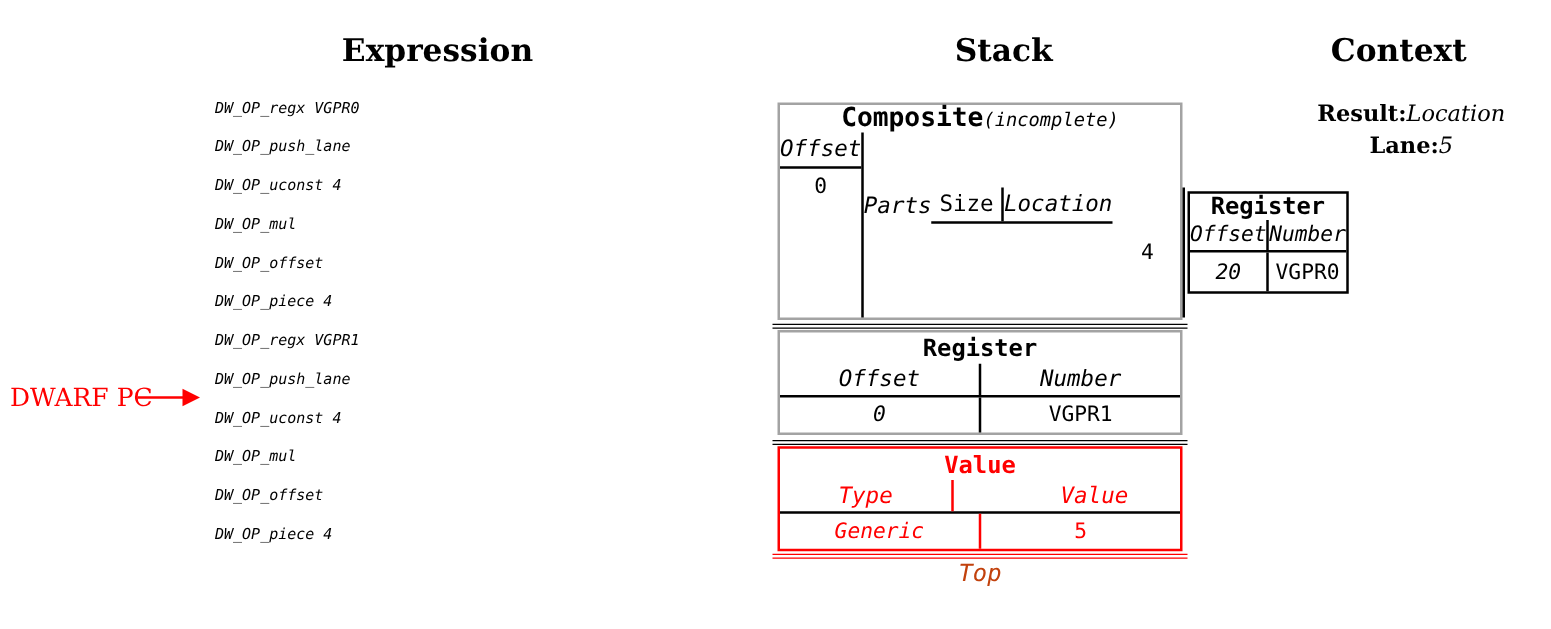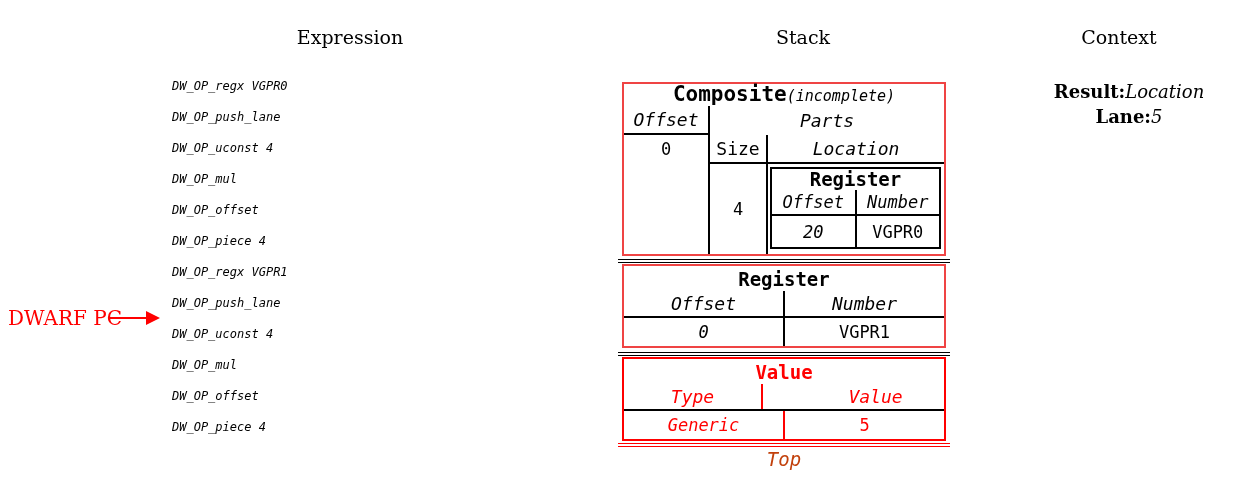--- a/index.html
+++ b/index.html
@@ -1,21 +1,21 @@
 <!DOCTYPE html>
 <html><head>
 <meta charset="utf-8">
 <style>
   * { margin: 0; padding: 0; box-sizing: border-box; }
   html, body { width: 1241px; height: 503px; background: #ffffff; overflow: hidden;
                font-family: "DejaVu Sans Mono", monospace; color: #000; }
 
   
   .col-title { position: absolute; top: 26px; width: 220px; text-align: center;
-               font-family: "DejaVu Serif", serif; font-weight: normal; font-size: 19px; }
+               font-family: "DejaVu Serif", serif; font-weight: bold; font-size: 25px; }
 
   
   .expr-list { position: absolute; left: 172px; top: 71px; }
   .expr-item { height: 31px; line-height: 31px; font-size: 12px; white-space: pre; font-style: italic; }
 
   
   .dwarf-pc-label { position: absolute; left: 8px; top: 306px;
                     font-family: "DejaVu Serif", serif; font-size: 20px; color: #ff0000;
                     white-space: nowrap; }
   .dwarf-pc-line { position: absolute; left: 110px; top: 317px; width: 38px; height: 2px;
@@ -23,37 +23,37 @@
   .dwarf-pc-head { position: absolute; left: 146px; top: 311px; width: 0; height: 0;
                    border-left: 14px solid #ff0000; border-top: 7px solid transparent;
                    border-bottom: 7px solid transparent; }
 
   
   .stack { position: absolute; left: 618px; top: 82px; width: 332px; height: 400px; }
   .sep { position: absolute; left: 0; width: 332px; height: 4px;
          border-top: 1.5px solid #000; border-bottom: 1.5px solid #000; }
   .sep.red { border-color: #ff0000; }
 
-  .stk-table { position: absolute; left: 4px; width: 324px; border: 2px solid #ef4444;
+  .stk-table { position: absolute; left: 4px; width: 324px; border: 2px solid #a3a3a3;
                display: flex; flex-direction: column; font-size: 17px; }
   .stk-table.red { border-color: #ff0000; color: #ff0000; }
 
   .tbl-title { display: flex; justify-content: center; align-items: baseline;
                font-weight: bold; white-space: pre; }
   .cell { display: flex; align-items: center; justify-content: center; }
 
   
   .composite { top: 0; height: 174px; }
   .composite .tbl-title { height: 22px; line-height: 21px; font-size: 21px; }
   .composite .subtitle { font-weight: normal; font-style: italic; font-size: 15px; }
   .comp-body { display: flex; flex: 1; }
   .comp-offset-col { width: 86px; border-right: 2px solid #000; display: flex; flex-direction: column; }
   .comp-offset-hdr { height: 29px; border-bottom: 2px solid #000; font-style: italic; font-size: 18px; }
   .comp-offset-val { height: 27px; }
-  .comp-parts-col { flex: 1; display: flex; flex-direction: column; }
+  .comp-parts-col { flex: 1; display: flex; flex-direction: row; margin-top: 44px; }
   .comp-parts-hdr { height: 29px; font-style: italic; font-size: 18px; }
   .sizeloc-hdr { display: flex; height: 29px; border-bottom: 2px solid #000; }
   .size-cell { width: 58px; border-right: 2px solid #000; font-size: 18px; }
   .loc-cell { flex: 1; font-style: italic; font-size: 18px; }
   .sizeloc-body { display: flex; flex: 1; }
   .size-val { width: 58px; border-right: 2px solid #000; }
   .loc-val { flex: 1; padding: 3px 3px 3px 2px; }
 
   
   .inner-reg { border: 2px solid #000; height: 82px; display: flex; flex-direction: column; }

